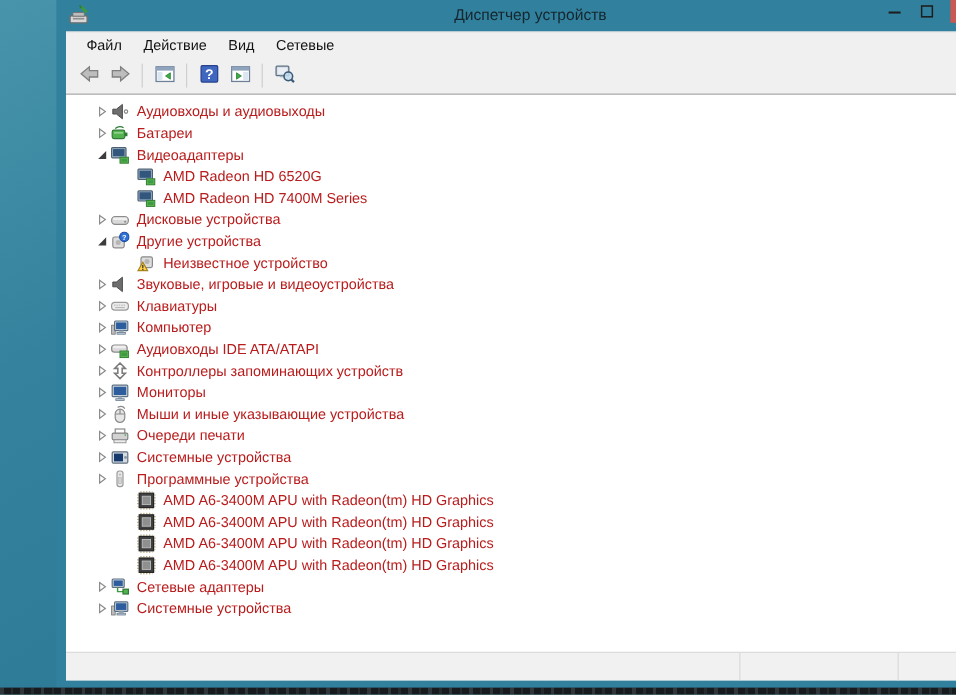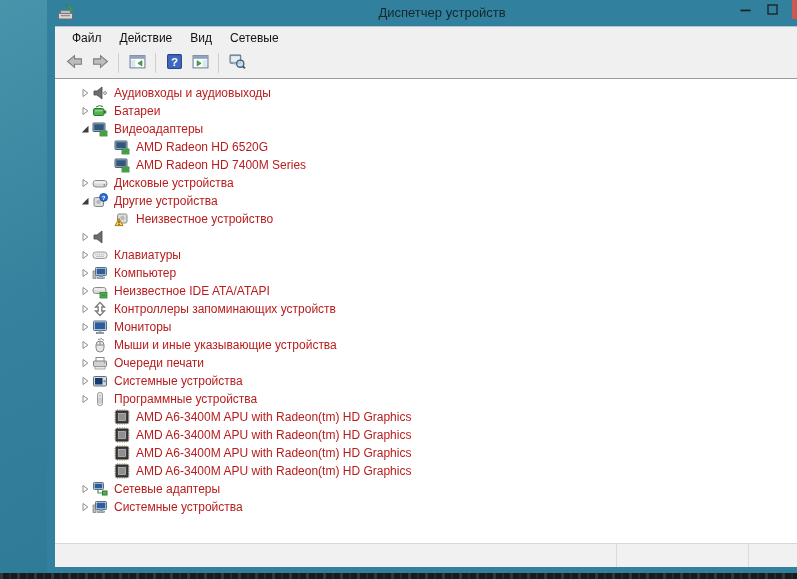--- a/index.html
+++ b/index.html
@@ -289,20 +289,21 @@
               <span class="expander">
                 <svg viewBox="0 0 10 10">
                   <path d="M3 1.5 L7.8 5 L3 8.5 Z" fill="#ffffff" stroke="#8c8c8c"></path>
                 </svg>
               </span>
               <span class="icon16">
                 <svg viewBox="0 0 16 16">
                   <path d="M2 6 h3 l5 -4 v12 l-5 -4 H2 Z" fill="#6e6e6e" stroke="#484848" stroke-width="0.8"></path>
                 </svg>
               </span>
+              <span class="tree-label">Звуковые, игровые и видеоустройства</span>
             </div>
             <div class="tree-row lvl0">
               <span class="expander">
                 <svg viewBox="0 0 10 10">
                   <path d="M3 1.5 L7.8 5 L3 8.5 Z" fill="#ffffff" stroke="#8c8c8c"></path>
                 </svg>
               </span>
               <span class="icon16">
                 <svg viewBox="0 0 16 16">
                   <rect x="1" y="5" width="14" height="6.5" rx="2.8" fill="#ececec" stroke="#9a9a9a"></rect>
@@ -342,21 +343,21 @@
                 </svg>
               </span>
               <span class="icon16">
                 <svg viewBox="0 0 16 16">
                   <rect x="1" y="4.5" width="13" height="6" rx="2.5" fill="#d9d9d9" stroke="#8b8b8b"></rect>
                   <rect x="2" y="5.2" width="11" height="2" rx="1" fill="#efefef"></rect>
                   <rect x="8" y="9.5" width="7" height="5.5" fill="#5cb54e" stroke="#2e7d33" stroke-width="0.8"></rect>
                   <rect x="9.2" y="10.7" width="4.6" height="3" fill="#3f9b43"></rect>
                 </svg>
               </span>
-              <span class="tree-label">Неизвестное IDE ATA/ATAPI</span>
+              <span class="tree-label">Аудиовходы IDE ATA/ATAPI</span>
             </div>
             <div class="tree-row lvl0">
               <span class="expander">
                 <svg viewBox="0 0 10 10">
                   <path d="M3 1.5 L7.8 5 L3 8.5 Z" fill="#ffffff" stroke="#8c8c8c"></path>
                 </svg>
               </span>
               <span class="icon16">
                 <svg viewBox="0 0 16 16">
                   <path d="M8 1.5 L12.5 6 H9.8 V10 H12.5 L8 14.5 L3.5 10 H6.2 V6 H3.5 Z" fill="none" stroke="#7c7c7c" stroke-width="1.3"></path>

